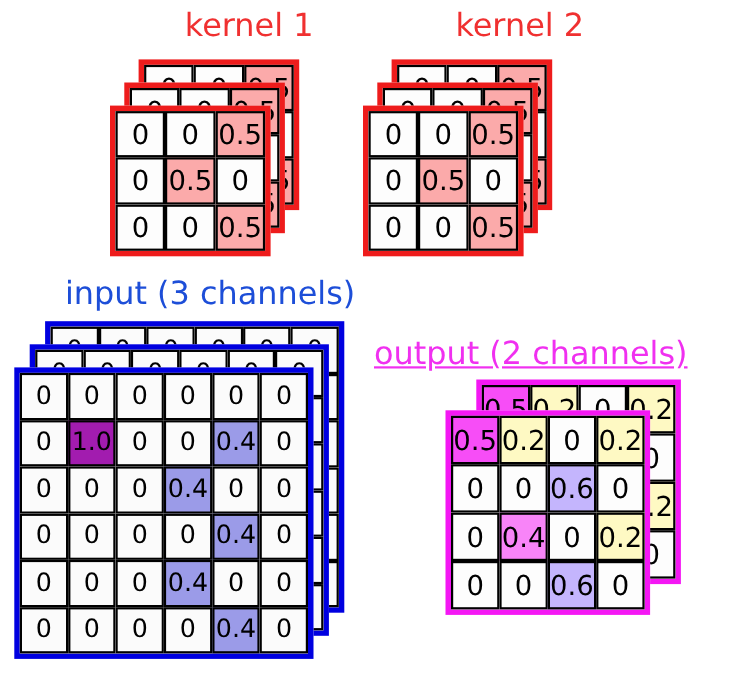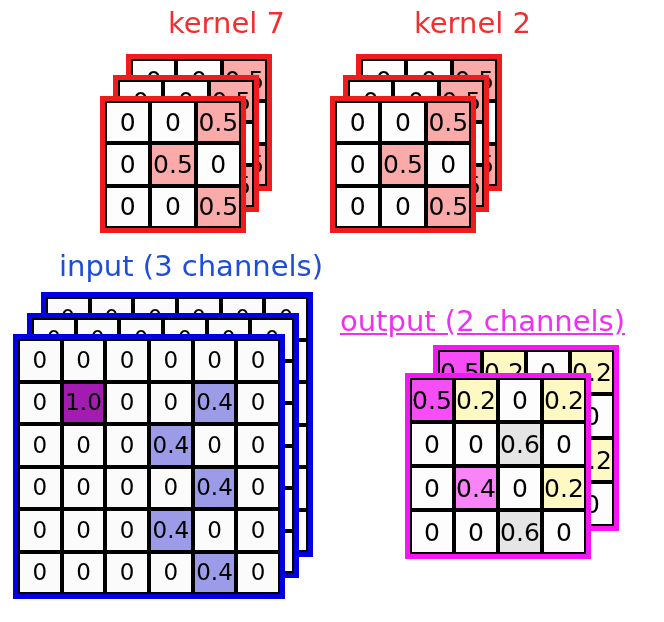--- a/index.html
+++ b/index.html
@@ -65,41 +65,41 @@
 
   
   .output .layer {
     border: 5px solid #f417f4;
     grid-template-columns: repeat(4, 1fr);
     grid-template-rows: repeat(4, 1fr);
     width: 186px;
     height: 186px;
   }
   .output .cell { font-size: 25px; }
-  .output .cell.v06  { background: #e5e5e5; }
+  .output .cell.v06  { background: #c4b5fd; }
   .output .cell.v05  { background: #f74df7; }
   .output .cell.v04  { background: #f884f8; }
   .output .cell.v02  { background: #fef9c3; }
   .output .cell.zero { background: #fdfdfd; }
 
   
   .title {
     position: absolute;
     font-size: 29px;
     white-space: nowrap;
     line-height: 1;
   }
   .title.red     { color: #f03030; }
   .title.blue    { color: #1d4ed8; }
   .title.magenta { color: #f030f0; }
 </style>
 </head>
 <body>
 
-<div class="title red" style="left:168px; top:9px;">kernel 7</div>
+<div class="title red" style="left:168px; top:9px;">kernel 1</div>
 
 <div class="stack kernel" style="left:100px; top:54px; width:170px; height:180px;">
   <div class="layer" style="left:26px; top:0px;">
     <div class="cell zero">0</div>
     <div class="cell zero">0</div>
     <div class="cell hot">0.5</div>
     <div class="cell zero">0</div>
     <div class="cell hot">0.5</div>
     <div class="cell zero">0</div>
     <div class="cell zero">0</div>

